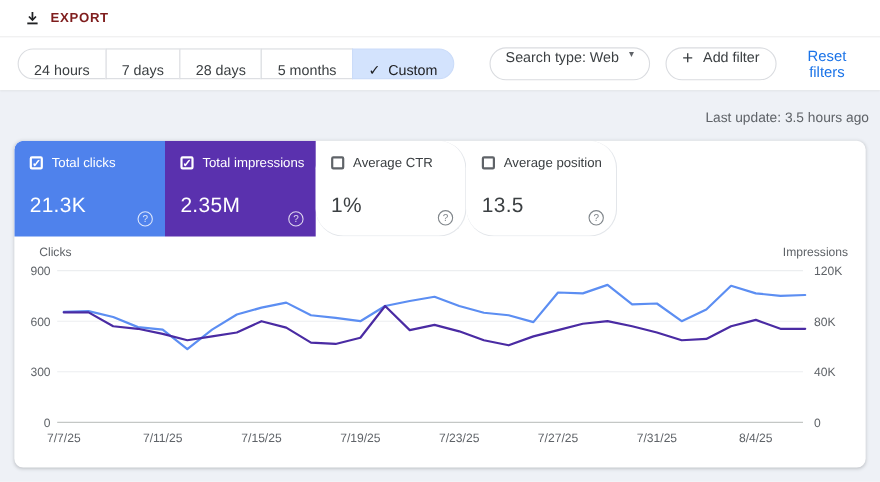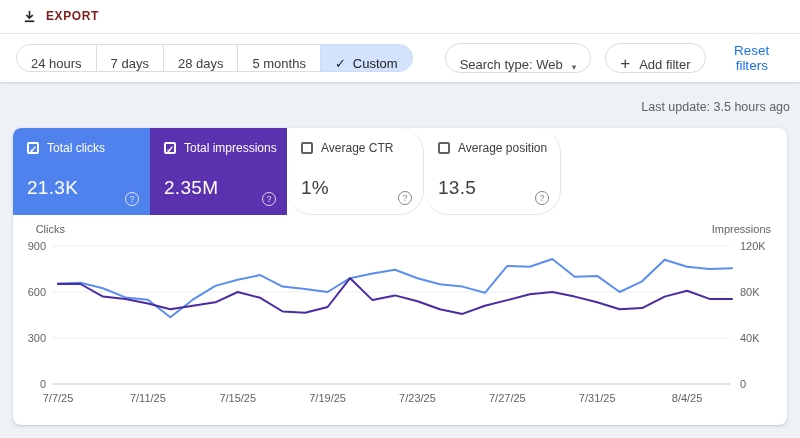--- a/index.html
+++ b/index.html
@@ -21,21 +21,21 @@
   .range-chip { font-size:13px; color:#3c4043; background:#fff; border:1px solid #dadce0;
                 padding:0 14px; height:28px; margin-left:-1px; cursor:pointer;
                 display:flex; align-items:flex-end; gap:7px; font-family:inherit; white-space:nowrap; }
   .range-chip:first-child { border-radius:15px 0 0 15px; margin-left:0; }
   .range-chip:last-child  { border-radius:0 15px 15px 0; }
   .range-chip.selected { background:#d3e3fd; border-color:#cbdcf9; color:#202124; }
   .chip-check { display:none; font-size:13px; color:#202124; }
   .range-chip.selected .chip-check { display:inline; }
 
   .pill { font-size:13px; color:#3c4043; background:#fff; border:1px solid #dadce0;
-          border-radius:16px; padding:0 14px; height:30px; display:flex; align-items:flex-end;
+          border-radius:16px; padding:0 14px; height:30px; display:flex; align-items:flex-start;
           gap:9px; cursor:pointer; font-family:inherit; white-space:nowrap; }
   .caret { font-size:9px; color:#5f6368; }
   .plus  { font-size:17px; color:#3c4043; line-height:1; }
   .reset-link { font-size:13.5px; color:#1a73e8; background:none; border:none;
                 cursor:pointer; font-family:inherit; padding:4px 2px; }
 
   
   .last-update { text-align:right; font-size:12.5px; color:#5f6368; padding:18px 10px 0 0; height:26px; }
   .card { margin:20px 13px 0 13px; background:#fff; border-radius:8px;
           box-shadow:0 1px 3px rgba(60,64,67,.25); height:297px; overflow:hidden; }

